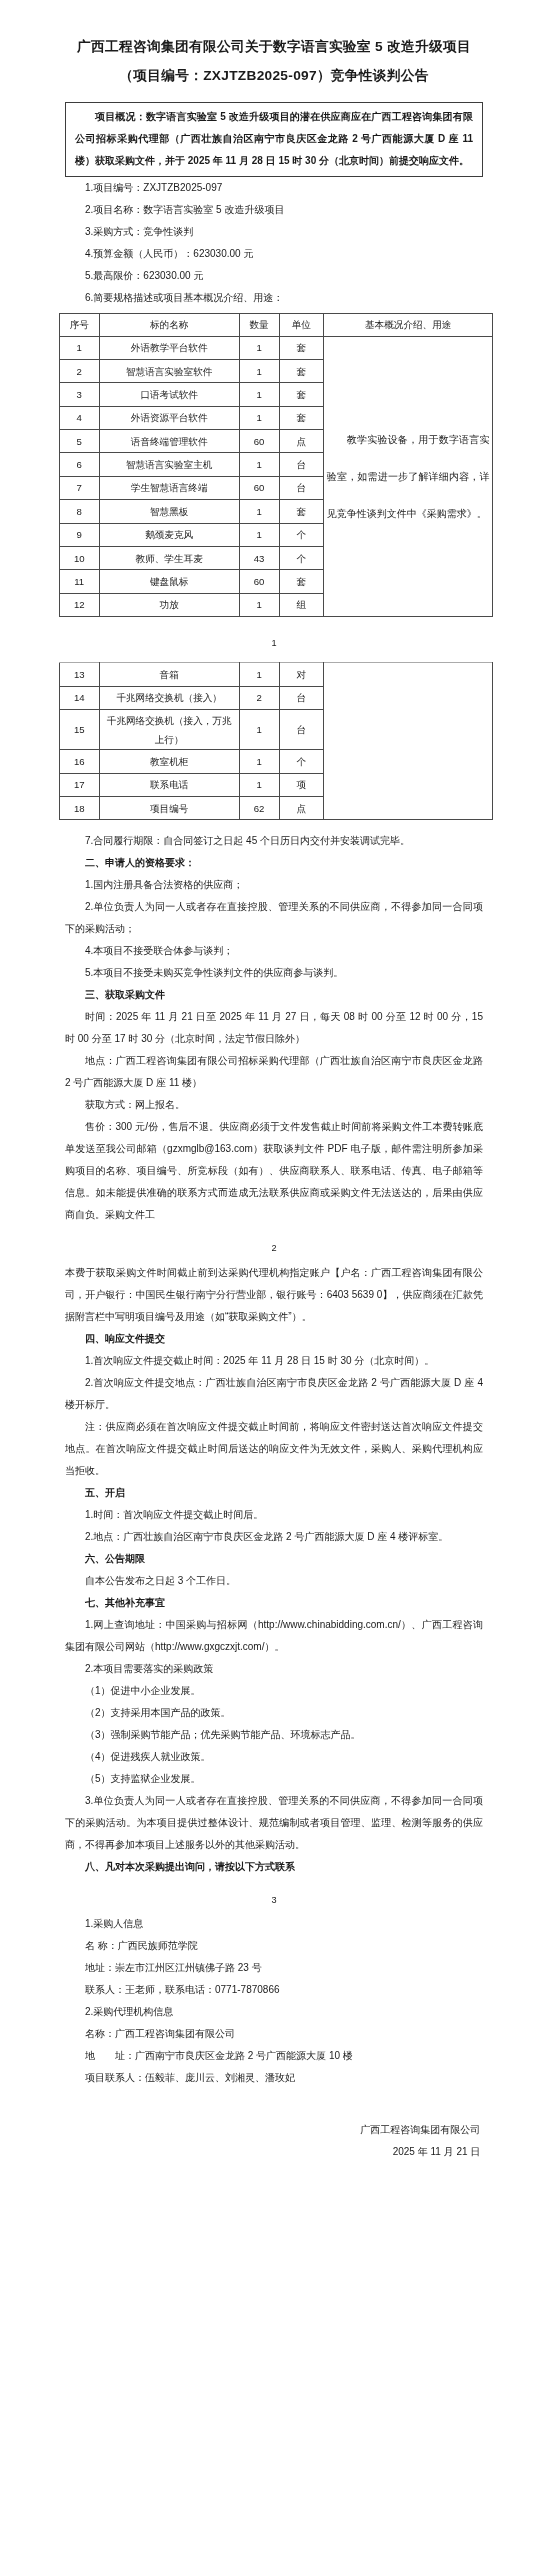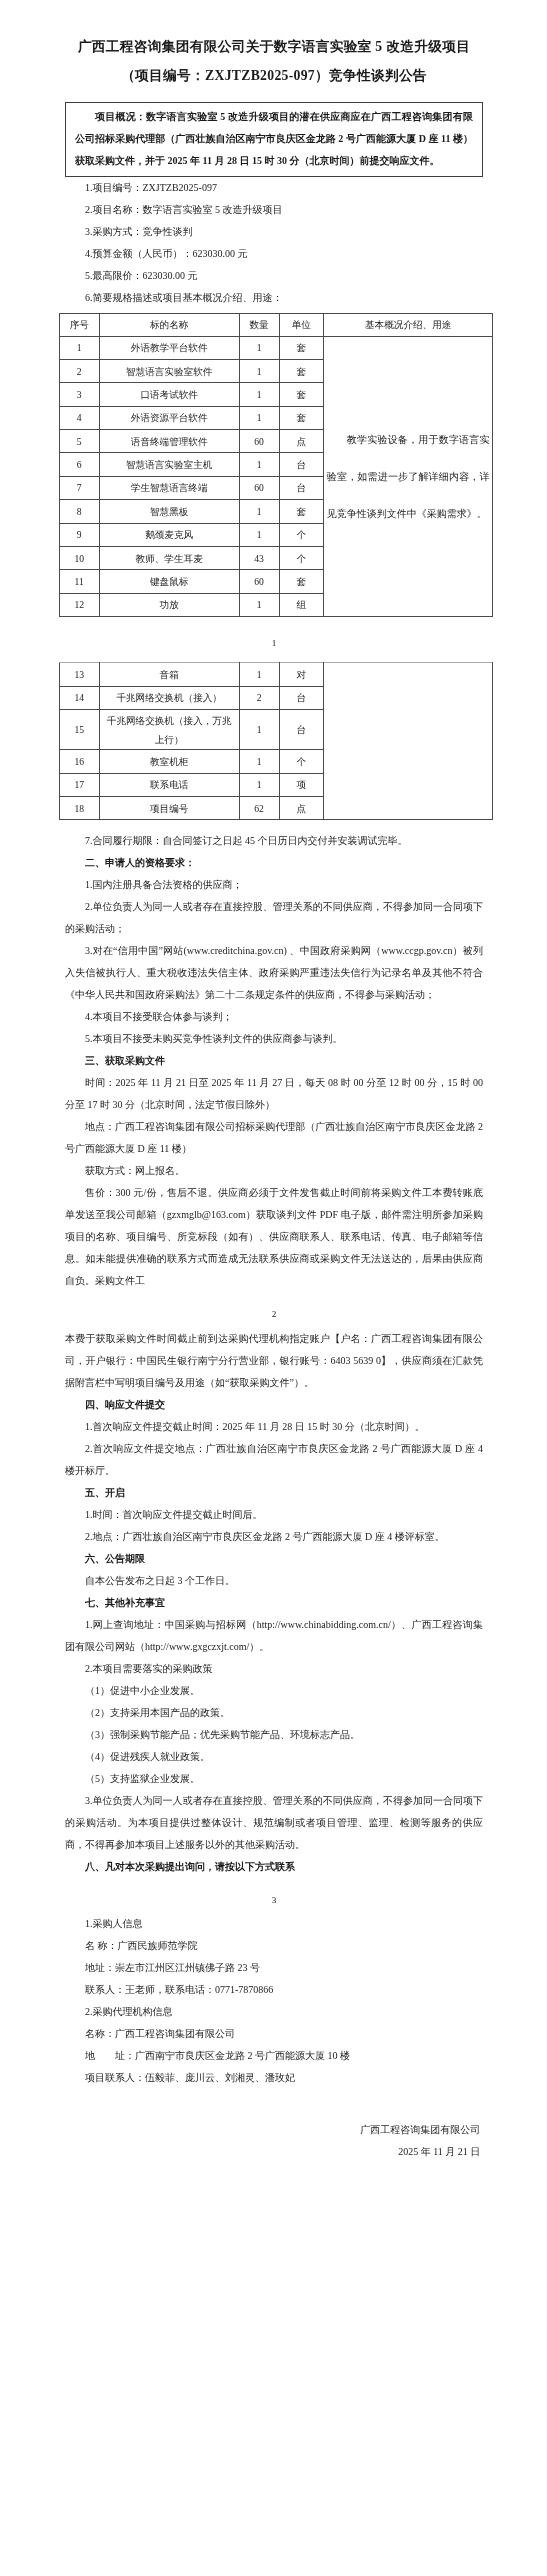--- a/index.html
+++ b/index.html
@@ -5,21 +5,21 @@
   :root{
     --text:#1b1b1b;
     --border:#4a4a4a;
     --cont-border:#ababab;
     --bg:#ffffff;
   }
   html,body{margin:0;padding:0;background:var(--bg);}
   .doc{
     width:548px;height:2576px;overflow:hidden;box-sizing:border-box;
     padding:0 65px;background:var(--bg);color:var(--text);
-    font-family:Liberation Serif, serif;
+    font-family:Liberation Sans, sans-serif;
     font-size:10px;line-height:22px;
   }
   .title{padding-top:31.5px;margin:0;font-size:13.7px;line-height:29px;
     font-weight:bold;text-align:center;letter-spacing:0.3px;}
   .title span{display:block;}
   .overview{
     margin-top:12.3px;border:1.4px solid #3d3d3d;padding:3.4px 9px;
     font-weight:bold;text-align:justify;text-indent:2em;line-height:22px;
   }
   .blocks{margin:0;}
@@ -216,33 +216,33 @@
         </tr>
       </tbody>
   </table>
 
   <div class="blocks bodysec">
 
   <p class="blk p">7.合同履行期限：自合同签订之日起 45 个日历日内交付并安装调试完毕。</p>
       <p class="blk h">二、申请人的资格要求：</p>
       <p class="blk p">1.国内注册具备合法资格的供应商；</p>
       <p class="blk p">2.单位负责人为同一人或者存在直接控股、管理关系的不同供应商，不得参加同一合同项下的采购活动；</p>
-      <p class="blk p">3.对在“信用中国”网站(www.creditchina.gov.cn) 、中国政府采购网（www.ccgp.gov.cn）被列入失信被执行人、重大税收违法失信主体、政府采购严重违法失信行为记录名单及其他不符合《中华人民共和国政府采购法》第二十二条规定条件的供应商，不得参与采购活动；</p>
       <p class="blk p">4.本项目不接受联合体参与谈判；</p>
       <p class="blk p">5.本项目不接受未购买竞争性谈判文件的供应商参与谈判。</p>
       <p class="blk h">三、获取采购文件</p>
       <p class="blk p">时间：2025 年 11 月 21 日至 2025 年 11 月 27 日，每天 08 时 00 分至 12 时 00 分，15 时 00 分至 17 时 30 分（北京时间，法定节假日除外）</p>
       <p class="blk p">地点：广西工程咨询集团有限公司招标采购代理部（广西壮族自治区南宁市良庆区金龙路 2 号广西能源大厦 D 座 11 楼）</p>
       <p class="blk p">获取方式：网上报名。</p>
       <p class="blk p">售价：300 元/份，售后不退。供应商必须于文件发售截止时间前将采购文件工本费转账底单发送至我公司邮箱（gzxmglb@163.com）获取谈判文件 PDF 电子版，邮件需注明所参加采购项目的名称、项目编号、所竞标段（如有）、供应商联系人、联系电话、传真、电子邮箱等信息。如未能提供准确的联系方式而造成无法联系供应商或采购文件无法送达的，后果由供应商自负。采购文件工</p>
       <p class="blk pagenum">2</p>
       <p class="blk p noindent">本费于获取采购文件时间截止前到达采购代理机构指定账户【户名：广西工程咨询集团有限公司，开户银行：中国民生银行南宁分行营业部，银行账号：6403 5639 0】，供应商须在汇款凭据附言栏中写明项目编号及用途（如“获取采购文件”）。</p>
       <p class="blk h">四、响应文件提交</p>
       <p class="blk p">1.首次响应文件提交截止时间：2025 年 11 月 28 日 15 时 30 分（北京时间）。</p>
       <p class="blk p">2.首次响应文件提交地点：广西壮族自治区南宁市良庆区金龙路 2 号广西能源大厦 D 座 4 楼开标厅。</p>
+      <p class="blk p">注：供应商必须在首次响应文件提交截止时间前，将响应文件密封送达首次响应文件提交地点。在首次响应文件提交截止时间后送达的响应文件为无效文件，采购人、采购代理机构应当拒收。</p>
       <p class="blk h">五、开启</p>
       <p class="blk p">1.时间：首次响应文件提交截止时间后。</p>
       <p class="blk p">2.地点：广西壮族自治区南宁市良庆区金龙路 2 号广西能源大厦 D 座 4 楼评标室。</p>
       <p class="blk h">六、公告期限</p>
       <p class="blk p">自本公告发布之日起 3 个工作日。</p>
       <p class="blk h">七、其他补充事宜</p>
       <p class="blk p">1.网上查询地址：中国采购与招标网（http://www.chinabidding.com.cn/）、广西工程咨询集团有限公司网站（http://www.gxgczxjt.com/）。</p>
       <p class="blk p">2.本项目需要落实的采购政策</p>
       <p class="blk p">（1）促进中小企业发展。</p>
       <p class="blk p">（2）支持采用本国产品的政策。</p>

